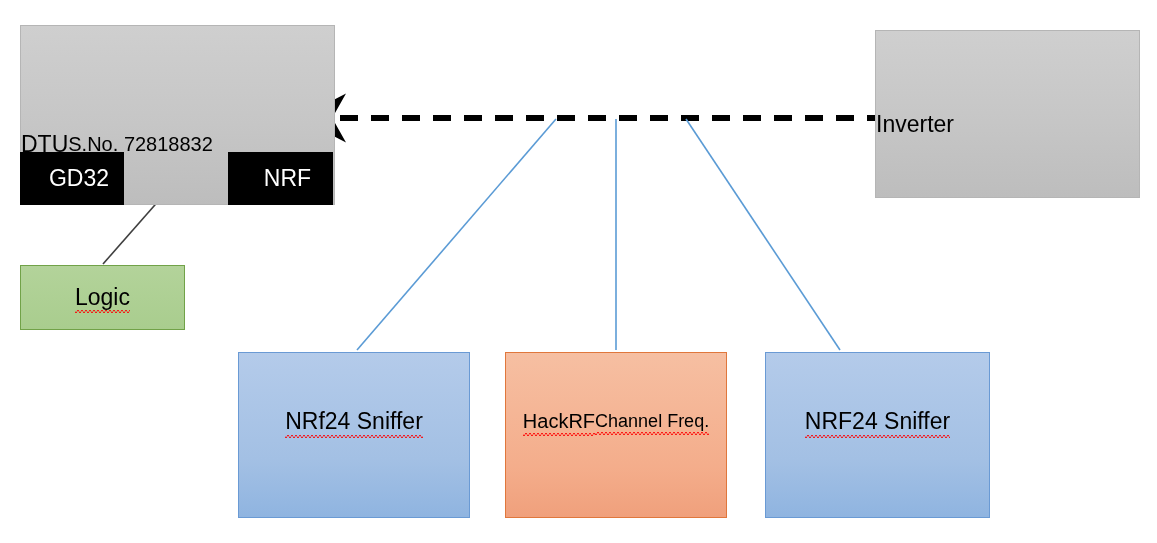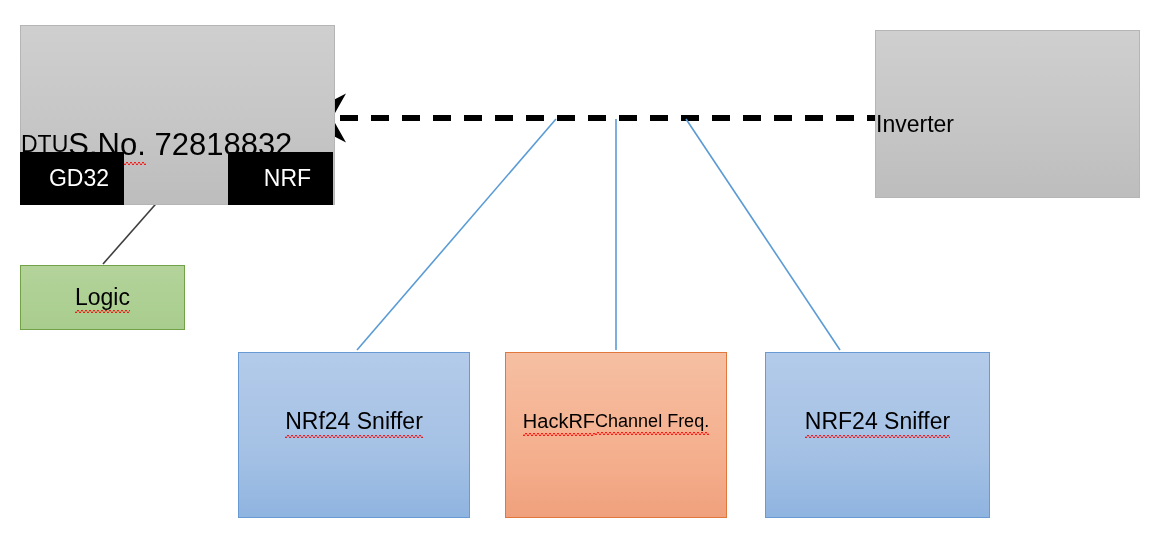--- a/index.html
+++ b/index.html
@@ -37,21 +37,21 @@
     left: 20px; top: 25px; width: 315px; height: 180px;
     justify-content: flex-start;
     padding-top: 60px;
   }
   #inverter-box {
     left: 875px; top: 30px; width: 265px; height: 168px;
     justify-content: flex-start;
     padding-top: 22px;
   }
   .block-title { font-size: 23px; }
-  .block-sub   { font-size: 31px; }
+  .block-sub   { font-size: 20px; }
 
   
   .black-block {
     background: #000000;
     color: #ffffff;
     font-size: 23px;
     border: 0;
     padding-left: 14px;
   }
   #gd32-box { left: 20px;  top: 152px; width: 104px; height: 53px; }

